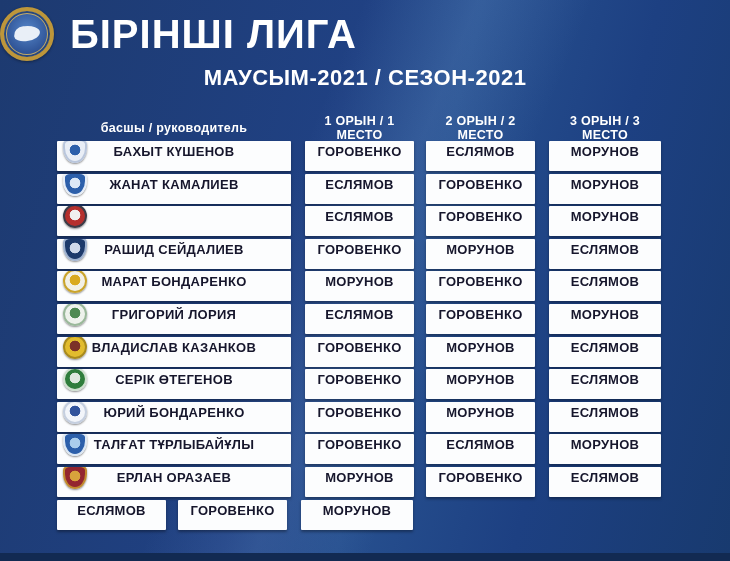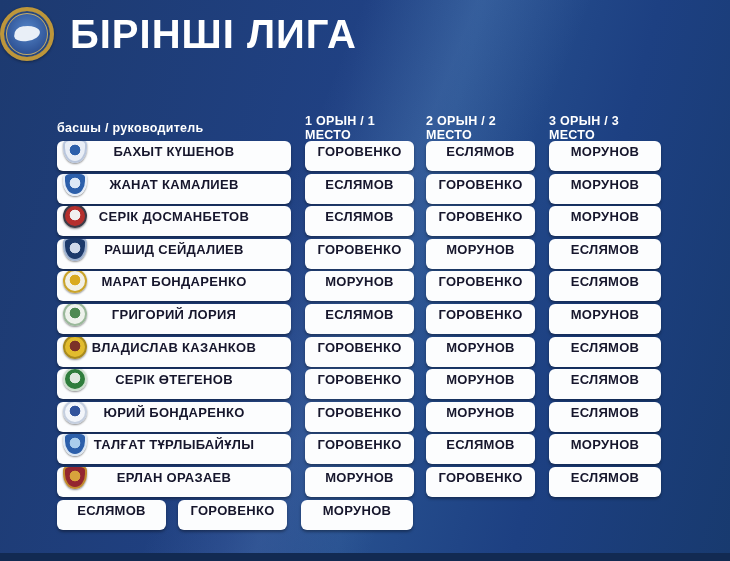--- a/index.html
+++ b/index.html
@@ -38,28 +38,28 @@
   
   .table { position:absolute; left:57px; top:114px; width:604px; }
   .grid-row { display:flex; align-items:center; }
   .cell-name  { width:234px; margin-right:14px; }
   .cell-p1    { width:109px; margin-right:12px; }
   .cell-p2    { width:109px; margin-right:14px; }
   .cell-p3    { width:112px; }
   .head-row { margin-bottom:3px; }
   .head-row .hcell {
     font-size:12.5px; font-weight:bold; color:#ffffff;
-    letter-spacing:0.3px; line-height:14px;
+    text-align:center; letter-spacing:0.3px; line-height:14px;
   }
   .row { height:22px; margin-bottom:10.6px; }
   .box {
     position:relative;
     background:#fcfdfe; height:30px; line-height:22px;
     text-align:center; font-weight:bold; font-size:13px; color:#16162c;
-    letter-spacing:0.3px; border-radius:6px;
+    letter-spacing:0.3px; border-radius:1px;
     box-shadow:0 2px 3px rgba(0,0,0,0.35);
     white-space:nowrap; overflow:hidden;
   }
   .club-logo {
     position:absolute; left:6px; top:-2px;
     width:24px; height:24px; border-radius:50%;
     border:2px solid #ccc;
     box-sizing:border-box;
     box-shadow:0 1px 2px rgba(0,0,0,0.45);
   }
@@ -69,20 +69,21 @@
 
 <div class="page">
 
   <div class="header">
     <div class="title-row">
       <span class="fed-logo">
         <span class="fed-map"></span>
       </span>
       <span class="title">БІРІНШІ ЛИГА</span>
     </div>
+    <div class="season">МАУСЫМ-2021 / СЕЗОН-2021</div>
   </div>
 
   <div class="table">
     <div class="grid-row head-row">
       <div class="hcell cell-name">басшы / руководитель</div>
       <div class="hcell cell-p1">1 ОРЫН / 1 МЕСТО</div>
       <div class="hcell cell-p2">2 ОРЫН / 2 МЕСТО</div>
       <div class="hcell cell-p3">3 ОРЫН / 3 МЕСТО</div>
     </div>
     <div id="rows">
@@ -102,21 +103,20 @@
       <span>ЖАНАТ КАМАЛИЕВ</span>
     </div>
     <div class="box cell-p1">ЕСЛЯМОВ</div>
     <div class="box cell-p2">ГОРОВЕНКО</div>
     <div class="box cell-p3">МОРУНОВ</div>
   </div>
 
   <div class="grid-row row">
     <div class="box cell-name">
       <span class="club-logo" style="background: radial-gradient(circle at 50% 45%, rgb(240, 240, 240) 0px, rgb(240, 240, 240) 34%, rgb(181, 48, 46) 38%, rgb(181, 48, 46) 100%); border-color: rgb(60, 60, 72);"></span>
-      <span>СЕРІК ДОСМАНБЕТОВ</span>
     </div>
     <div class="box cell-p1">ЕСЛЯМОВ</div>
     <div class="box cell-p2">ГОРОВЕНКО</div>
     <div class="box cell-p3">МОРУНОВ</div>
   </div>
 
   <div class="grid-row row">
     <div class="box cell-name">
       <span class="club-logo" style="background: radial-gradient(circle at 50% 45%, rgb(207, 217, 234) 0px, rgb(207, 217, 234) 34%, rgb(29, 58, 107) 38%, rgb(29, 58, 107) 100%); border-color: rgb(159, 178, 207); border-radius: 30% 30% 50% 50% / 22% 22% 62% 62%;"></span>
       <span>РАШИД СЕЙДАЛИЕВ</span>

